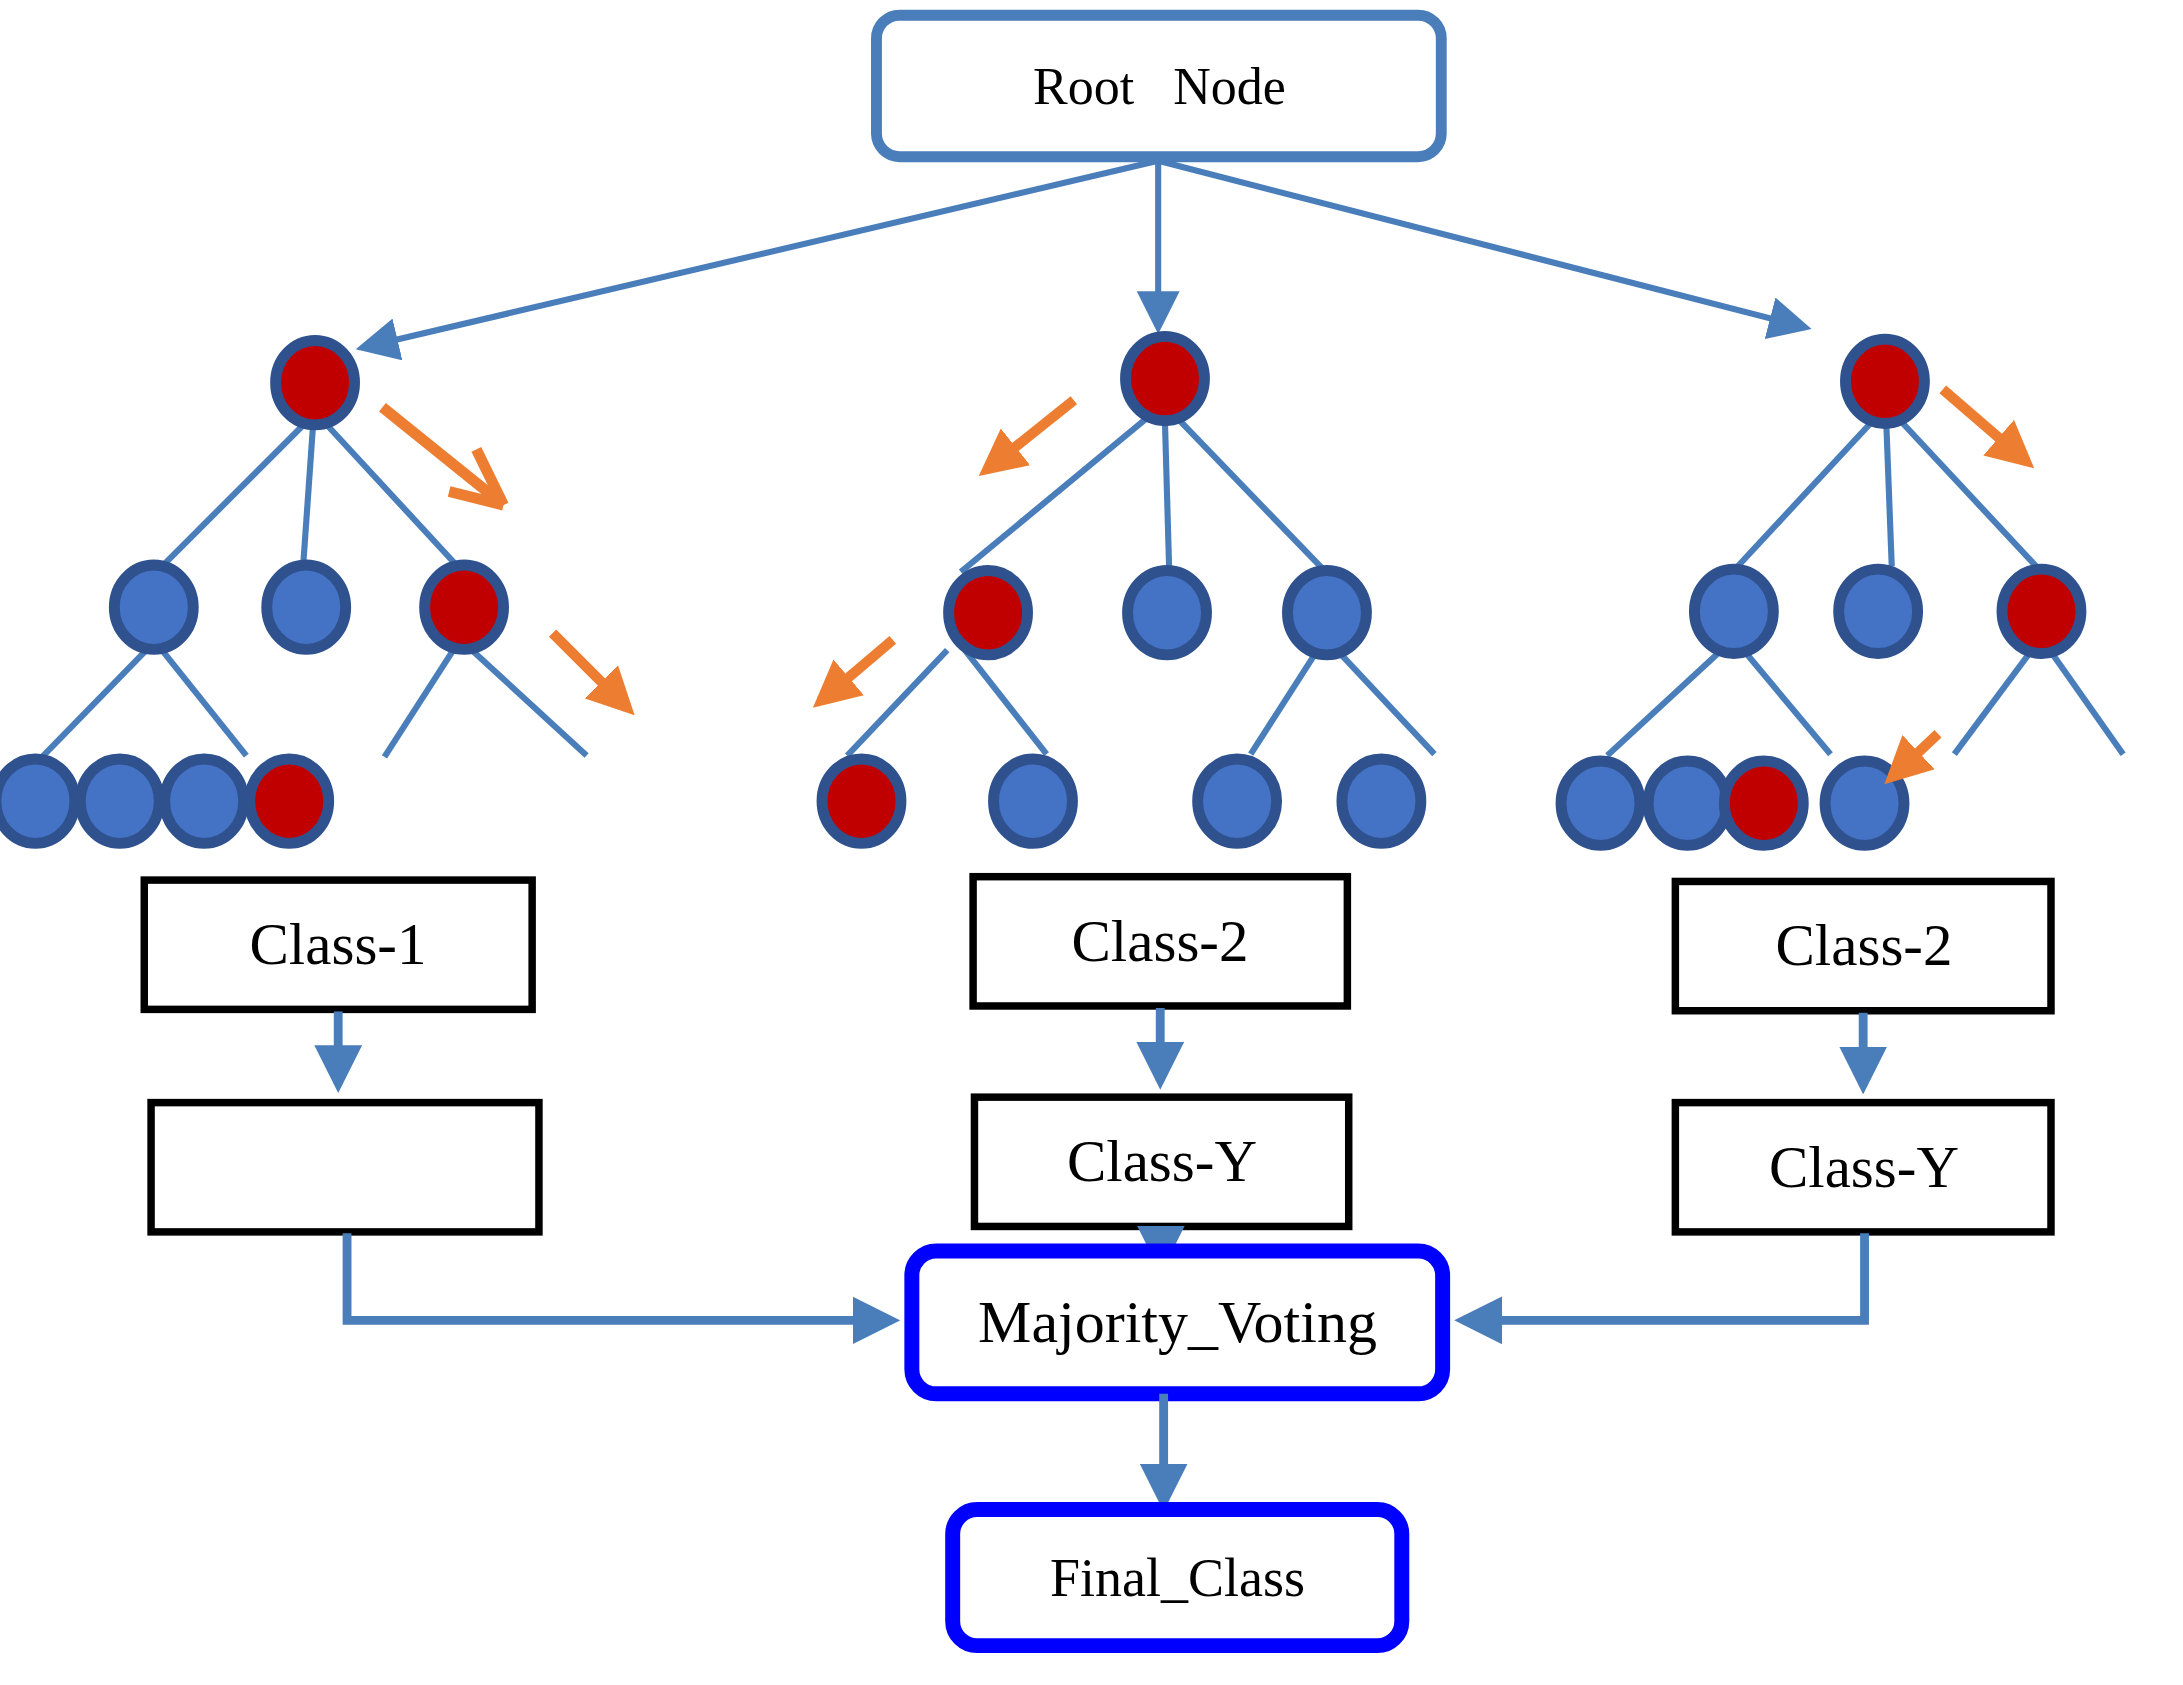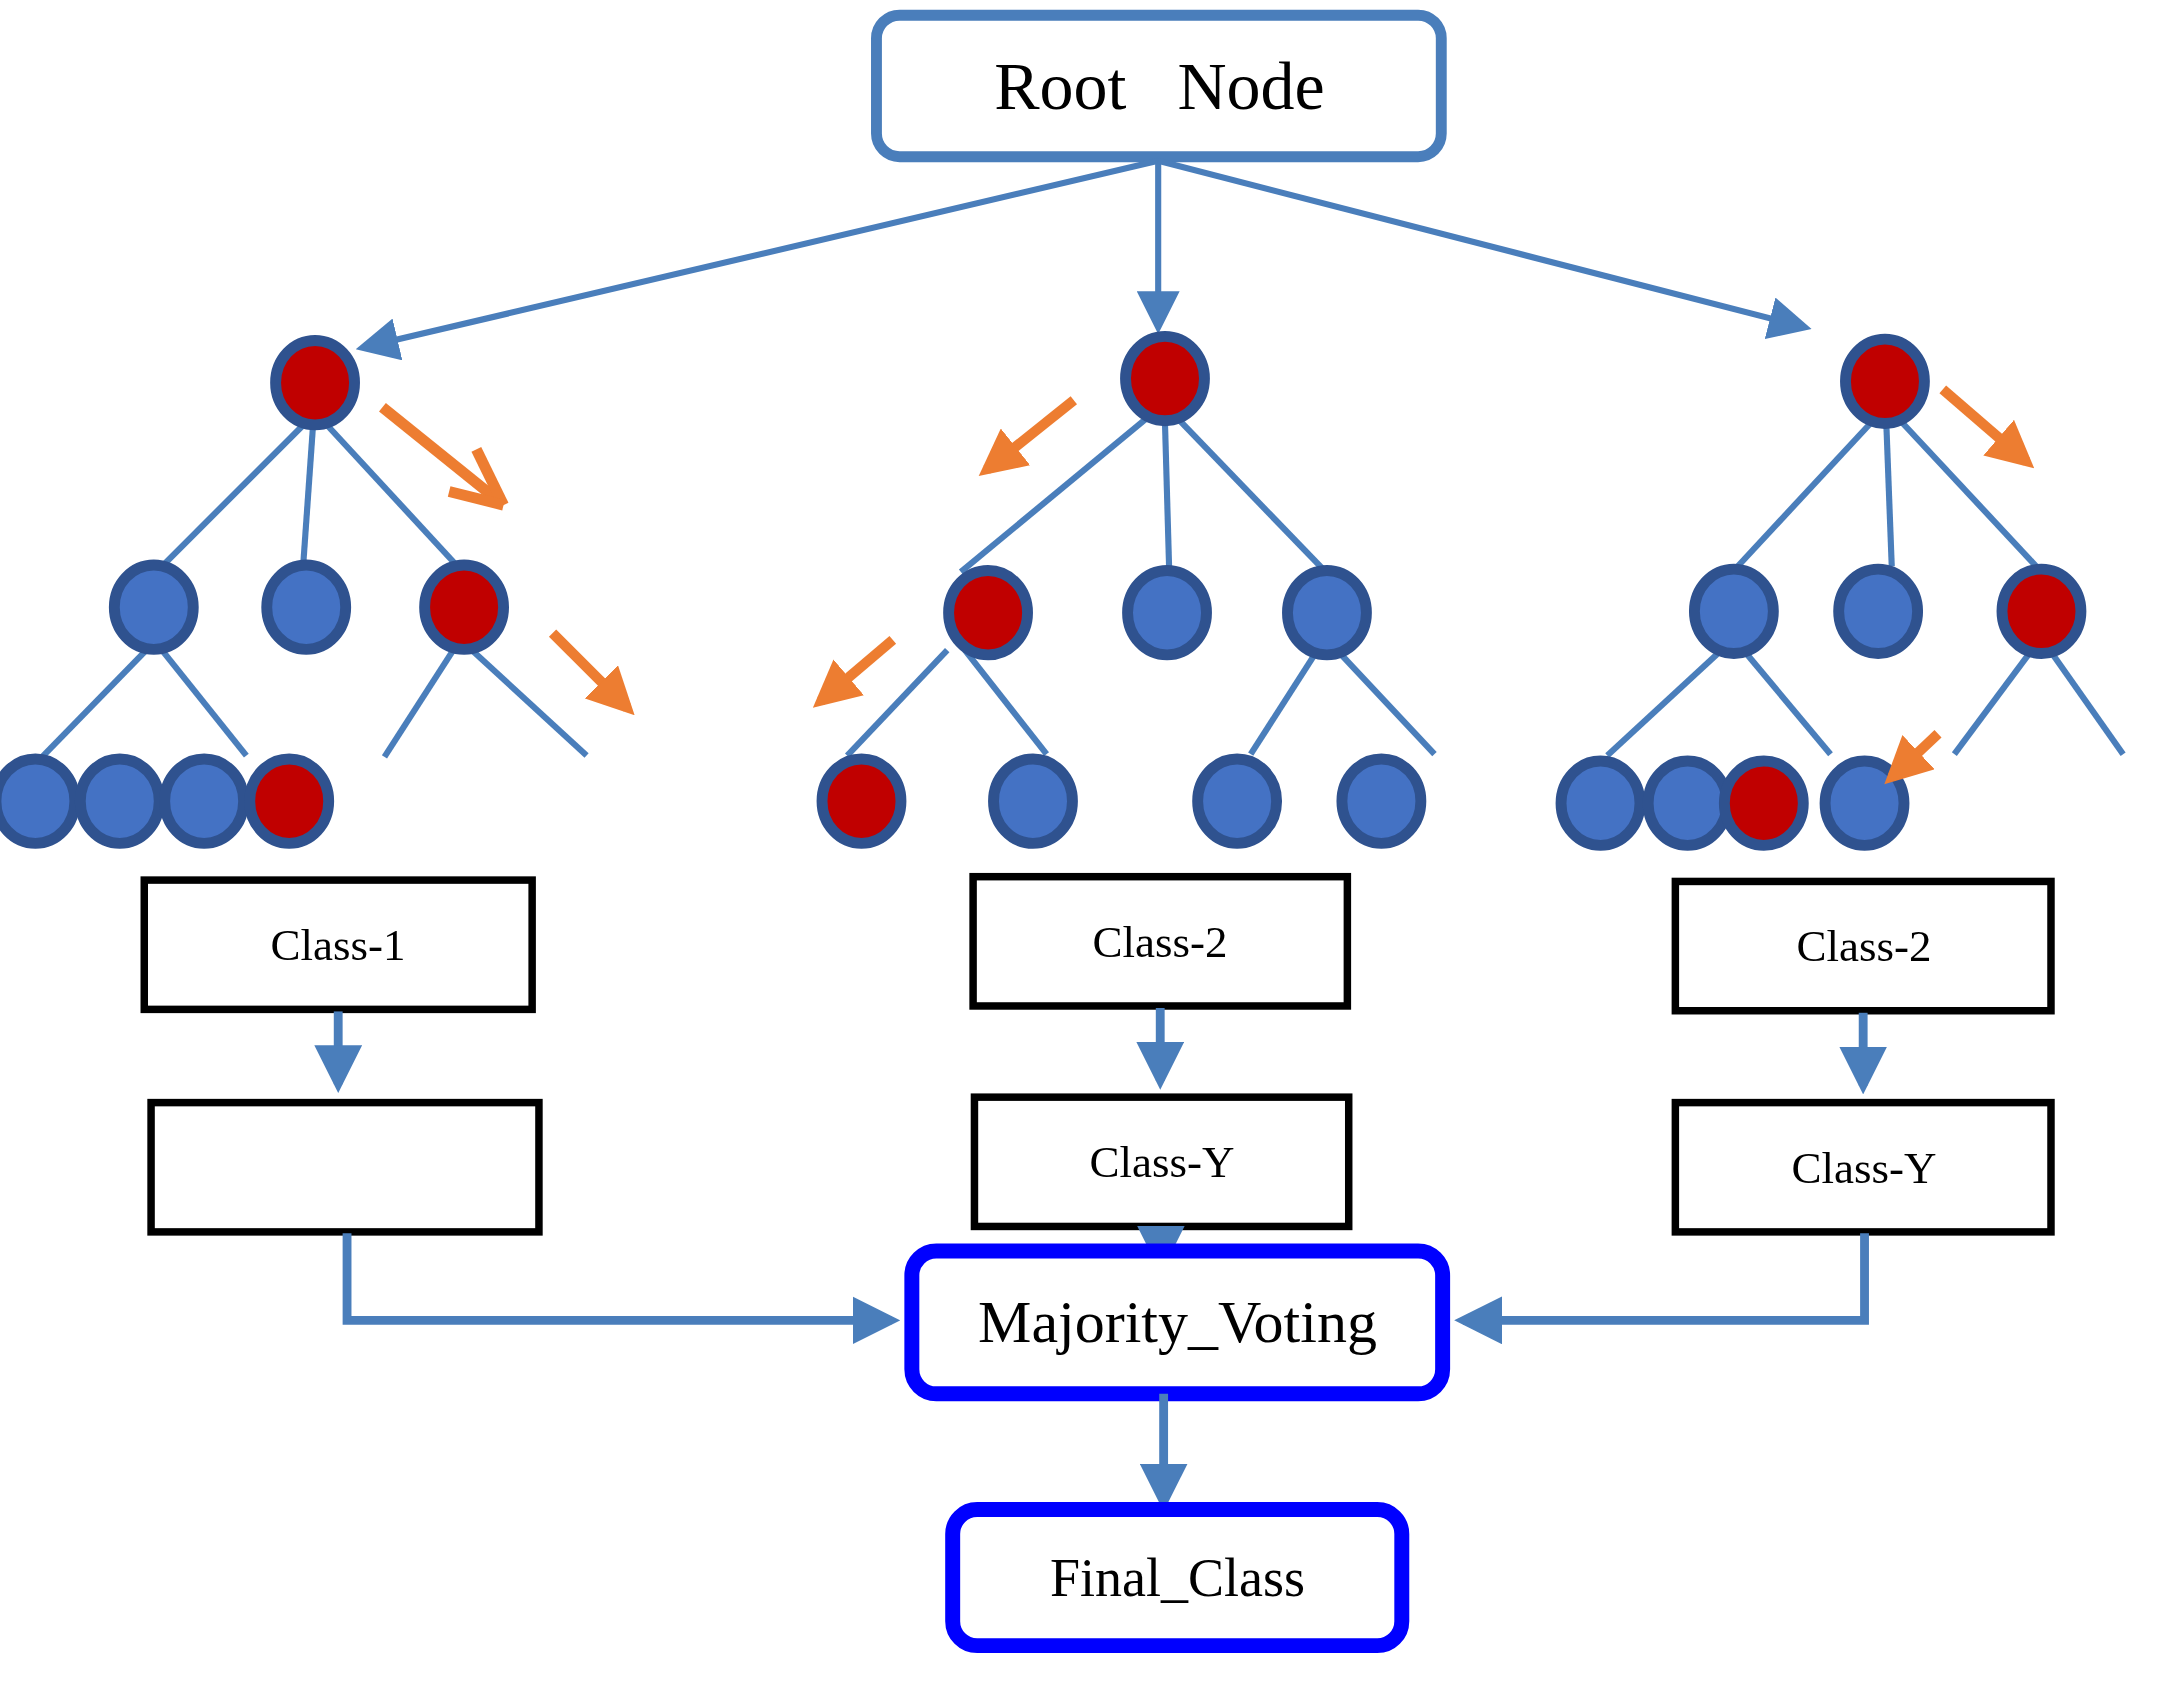--- a/index.html
+++ b/index.html
@@ -25,22 +25,22 @@
   .boxlabel {
     position: absolute;
     display: flex;
     align-items: center;
     justify-content: center;
     text-align: center;
     color: #000000;
     white-space: pre;
     pointer-events: none;
   }
-  .lbl-root     { font-size: 68px; }
-  .lbl-class    { font-size: 45px; }
+  .lbl-root     { font-size: 52px; }
+  .lbl-class    { font-size: 59px; }
   .lbl-vote     { font-size: 60px; }
   .lbl-final    { font-size: 54px; }
 </style>
 </head>
 <body>
 
 <div id="stage">
 
   <svg class="layer" viewBox="0 0 3208 2477">
     <defs>

